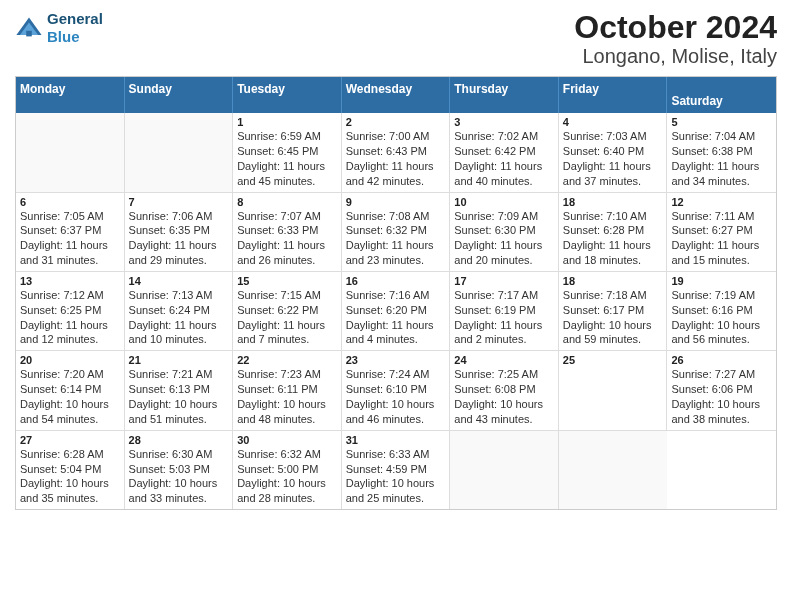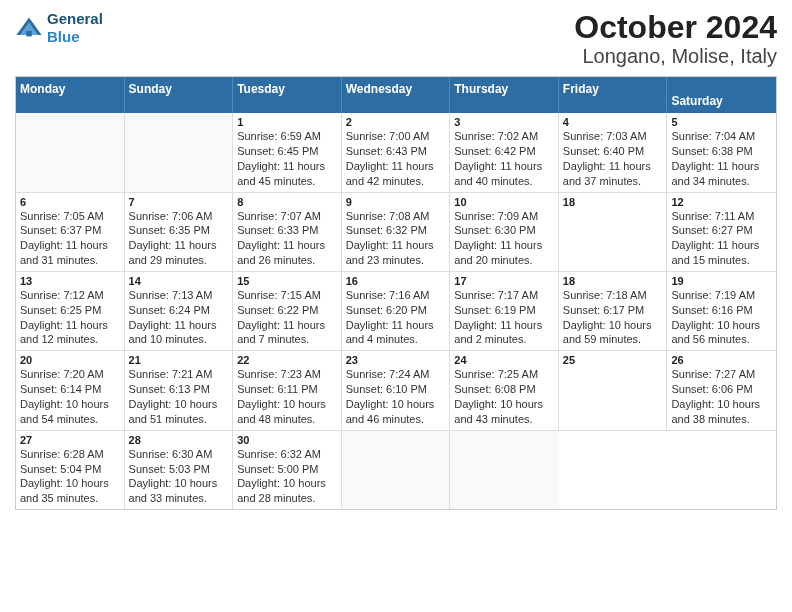--- a/index.html
+++ b/index.html
@@ -215,20 +215,23 @@
 Daylight: 11 hours and 23 minutes.</div>
           </div>
           <div class="cal-cell">
             <span class="day-num">10</span>
             <div class="info" style="white-space: pre-line;">Sunrise: 7:09 AM
 Sunset: 6:30 PM
 Daylight: 11 hours and 20 minutes.</div>
           </div>
           <div class="cal-cell">
             <span class="day-num">18</span>
+            <div class="info" style="white-space: pre-line;">Sunrise: 7:10 AM
+Sunset: 6:28 PM
+Daylight: 11 hours and 18 minutes.</div>
           </div>
           <div class="cal-cell">
             <span class="day-num">12</span>
             <div class="info" style="white-space: pre-line;">Sunrise: 7:11 AM
 Sunset: 6:27 PM
 Daylight: 11 hours and 15 minutes.</div>
           </div>
         </div>
         <div class="cal-row">
           <div class="cal-cell">
@@ -326,19 +329,25 @@
             <span class="day-num">28</span>
             <div class="info" style="white-space: pre-line;">Sunrise: 6:30 AM
 Sunset: 5:03 PM
 Daylight: 10 hours and 33 minutes.</div>
           </div>
           <div class="cal-cell">
             <span class="day-num">30</span>
             <div class="info" style="white-space: pre-line;">Sunrise: 6:32 AM
 Sunset: 5:00 PM
 Daylight: 10 hours and 28 minutes.</div>
+          </div>
+          <div class="cal-cell">
+            <span class="day-num">31</span>
+            <div class="info" style="white-space: pre-line;">Sunrise: 6:33 AM
+Sunset: 4:59 PM
+Daylight: 10 hours and 25 minutes.</div>
           </div>
           <div class="cal-cell empty"></div>
           <div class="cal-cell empty"></div>
         </div>
       </div>
   </div>
 </div>
 
 </body></html>

